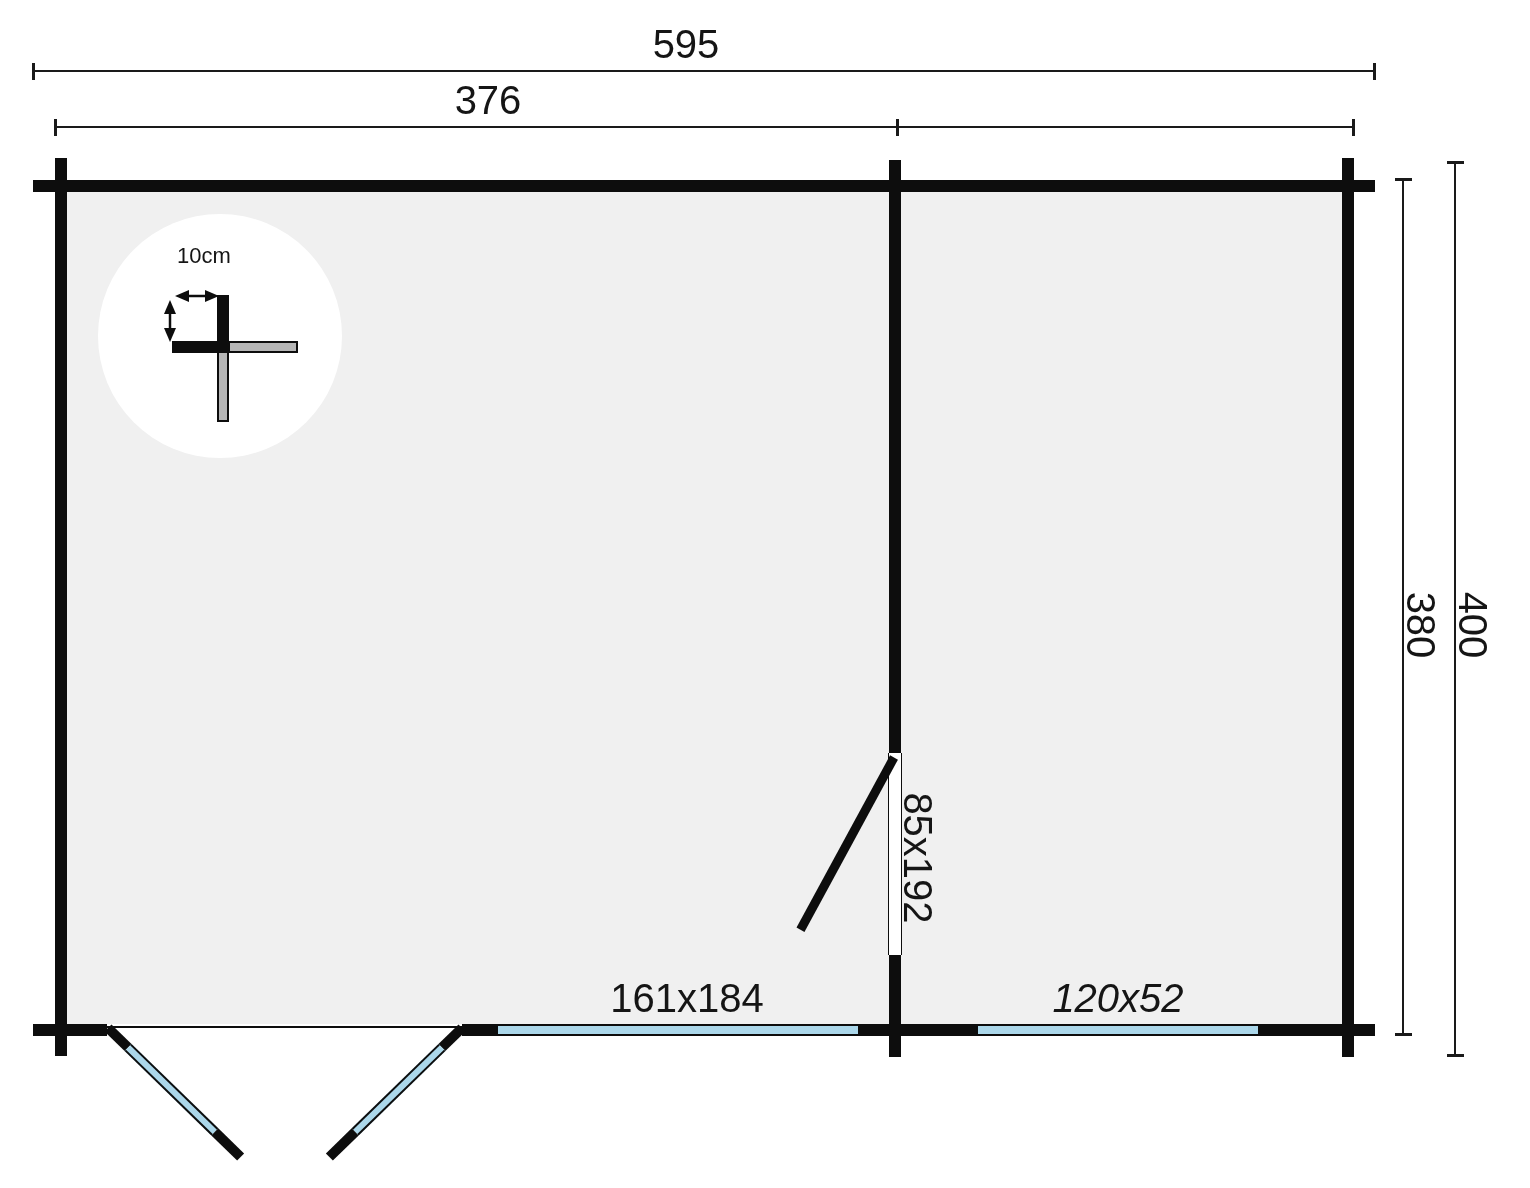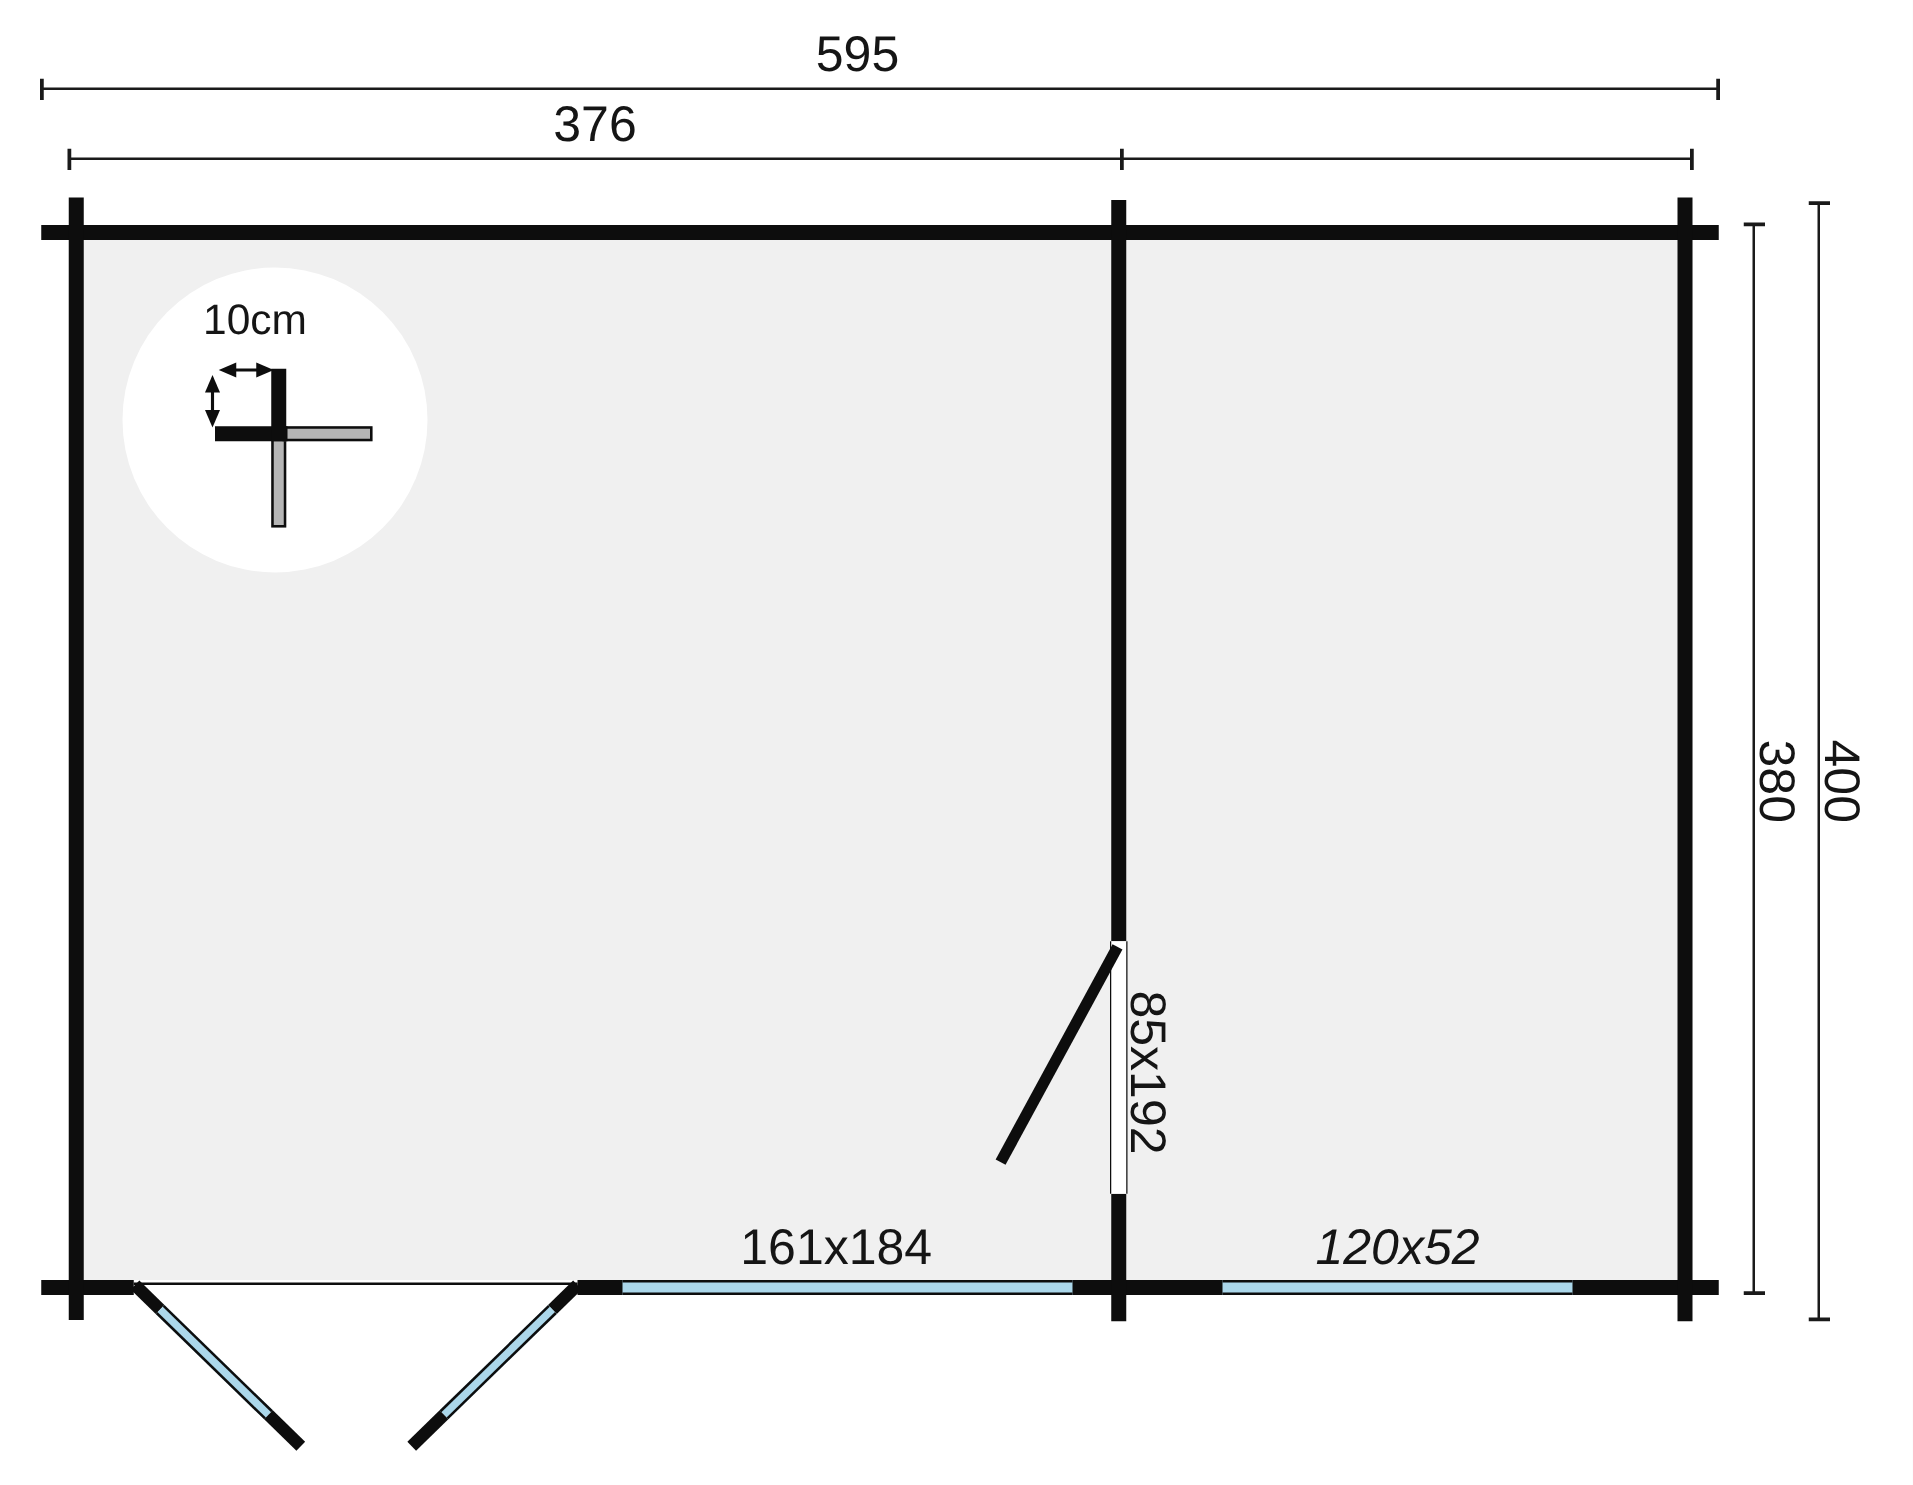--- a/index.html
+++ b/index.html
@@ -15,21 +15,21 @@
   .dim-h{height:2px;background:#1a1a1a;}
   .dim-v{width:2px;background:#1a1a1a;}
   .tick-v{position:absolute;width:3px;height:17px;top:-7px;background:#1a1a1a;}
   .tick-h{position:absolute;width:17px;height:3px;left:-7px;background:#1a1a1a;}
   
   .dim-label{
     width:200px;height:44px;line-height:44px;text-align:center;
     font-size:40px;letter-spacing:0px;color:#151515;white-space:nowrap;
   }
   .rot90{transform:rotate(90deg);}
-  .small-label{font-size:34px;height:40px;line-height:40px;width:100px;}
+  .small-label{font-size:22px;height:40px;line-height:40px;width:100px;}
   
   .window{background:#abd7ea;border-top:2px solid #0d0d0d;border-bottom:2px solid #0d0d0d;box-sizing:border-box;}
   .opening-front{background:#ffffff;}
   .threshold{position:absolute;left:0;right:0;top:2px;height:1.5px;background:#0d0d0d;}
   .opening-interior{background:#ffffff;border-left:1.5px solid #0d0d0d;border-right:1.5px solid #0d0d0d;box-sizing:border-box;}
   
   .leaf{display:flex;height:10px;transform-origin:0 50%;}
   .leaf-end{background:#0d0d0d;height:100%;}
   .leaf-glass{flex:1;background:#abd7ea;border-top:2px solid #0d0d0d;border-bottom:2px solid #0d0d0d;box-sizing:border-box;}
   .leaf-solid{background:#0d0d0d;transform-origin:0 50%;}
@@ -102,21 +102,21 @@
   <div class="abs dim-v" style="left:1402px;top:179px;height:856px;">
     <span class="tick-h" style="top:-1px;"></span>
     <span class="tick-h" style="bottom:-1px;"></span>
   </div>
   <div class="abs dim-v" style="left:1454px;top:162px;height:894px;">
     <span class="tick-h" style="top:-1px;"></span>
     <span class="tick-h" style="bottom:-1px;"></span>
   </div>
 
   <div class="abs dim-label" style="left:586px;top:22px;">595</div>
-  <div class="abs dim-label" style="left:376px;top:78px;">376</div>
+  <div class="abs dim-label" style="left:388px;top:78px;">376</div>
   <div class="abs dim-label rot90" style="left:1321px;top:603px;">380</div>
   <div class="abs dim-label rot90" style="left:1373px;top:603px;">400</div>
 
-  <div class="abs dim-label" style="left:569px;top:976px;">161x184</div>
+  <div class="abs dim-label" style="left:587px;top:976px;">161x184</div>
   <div class="abs dim-label" style="left:1018px;top:976px;font-style:italic;">120x52</div>
   <div class="abs dim-label rot90" style="left:818px;top:836px;">85x192</div>
 
 </div>
 
 </body></html>

